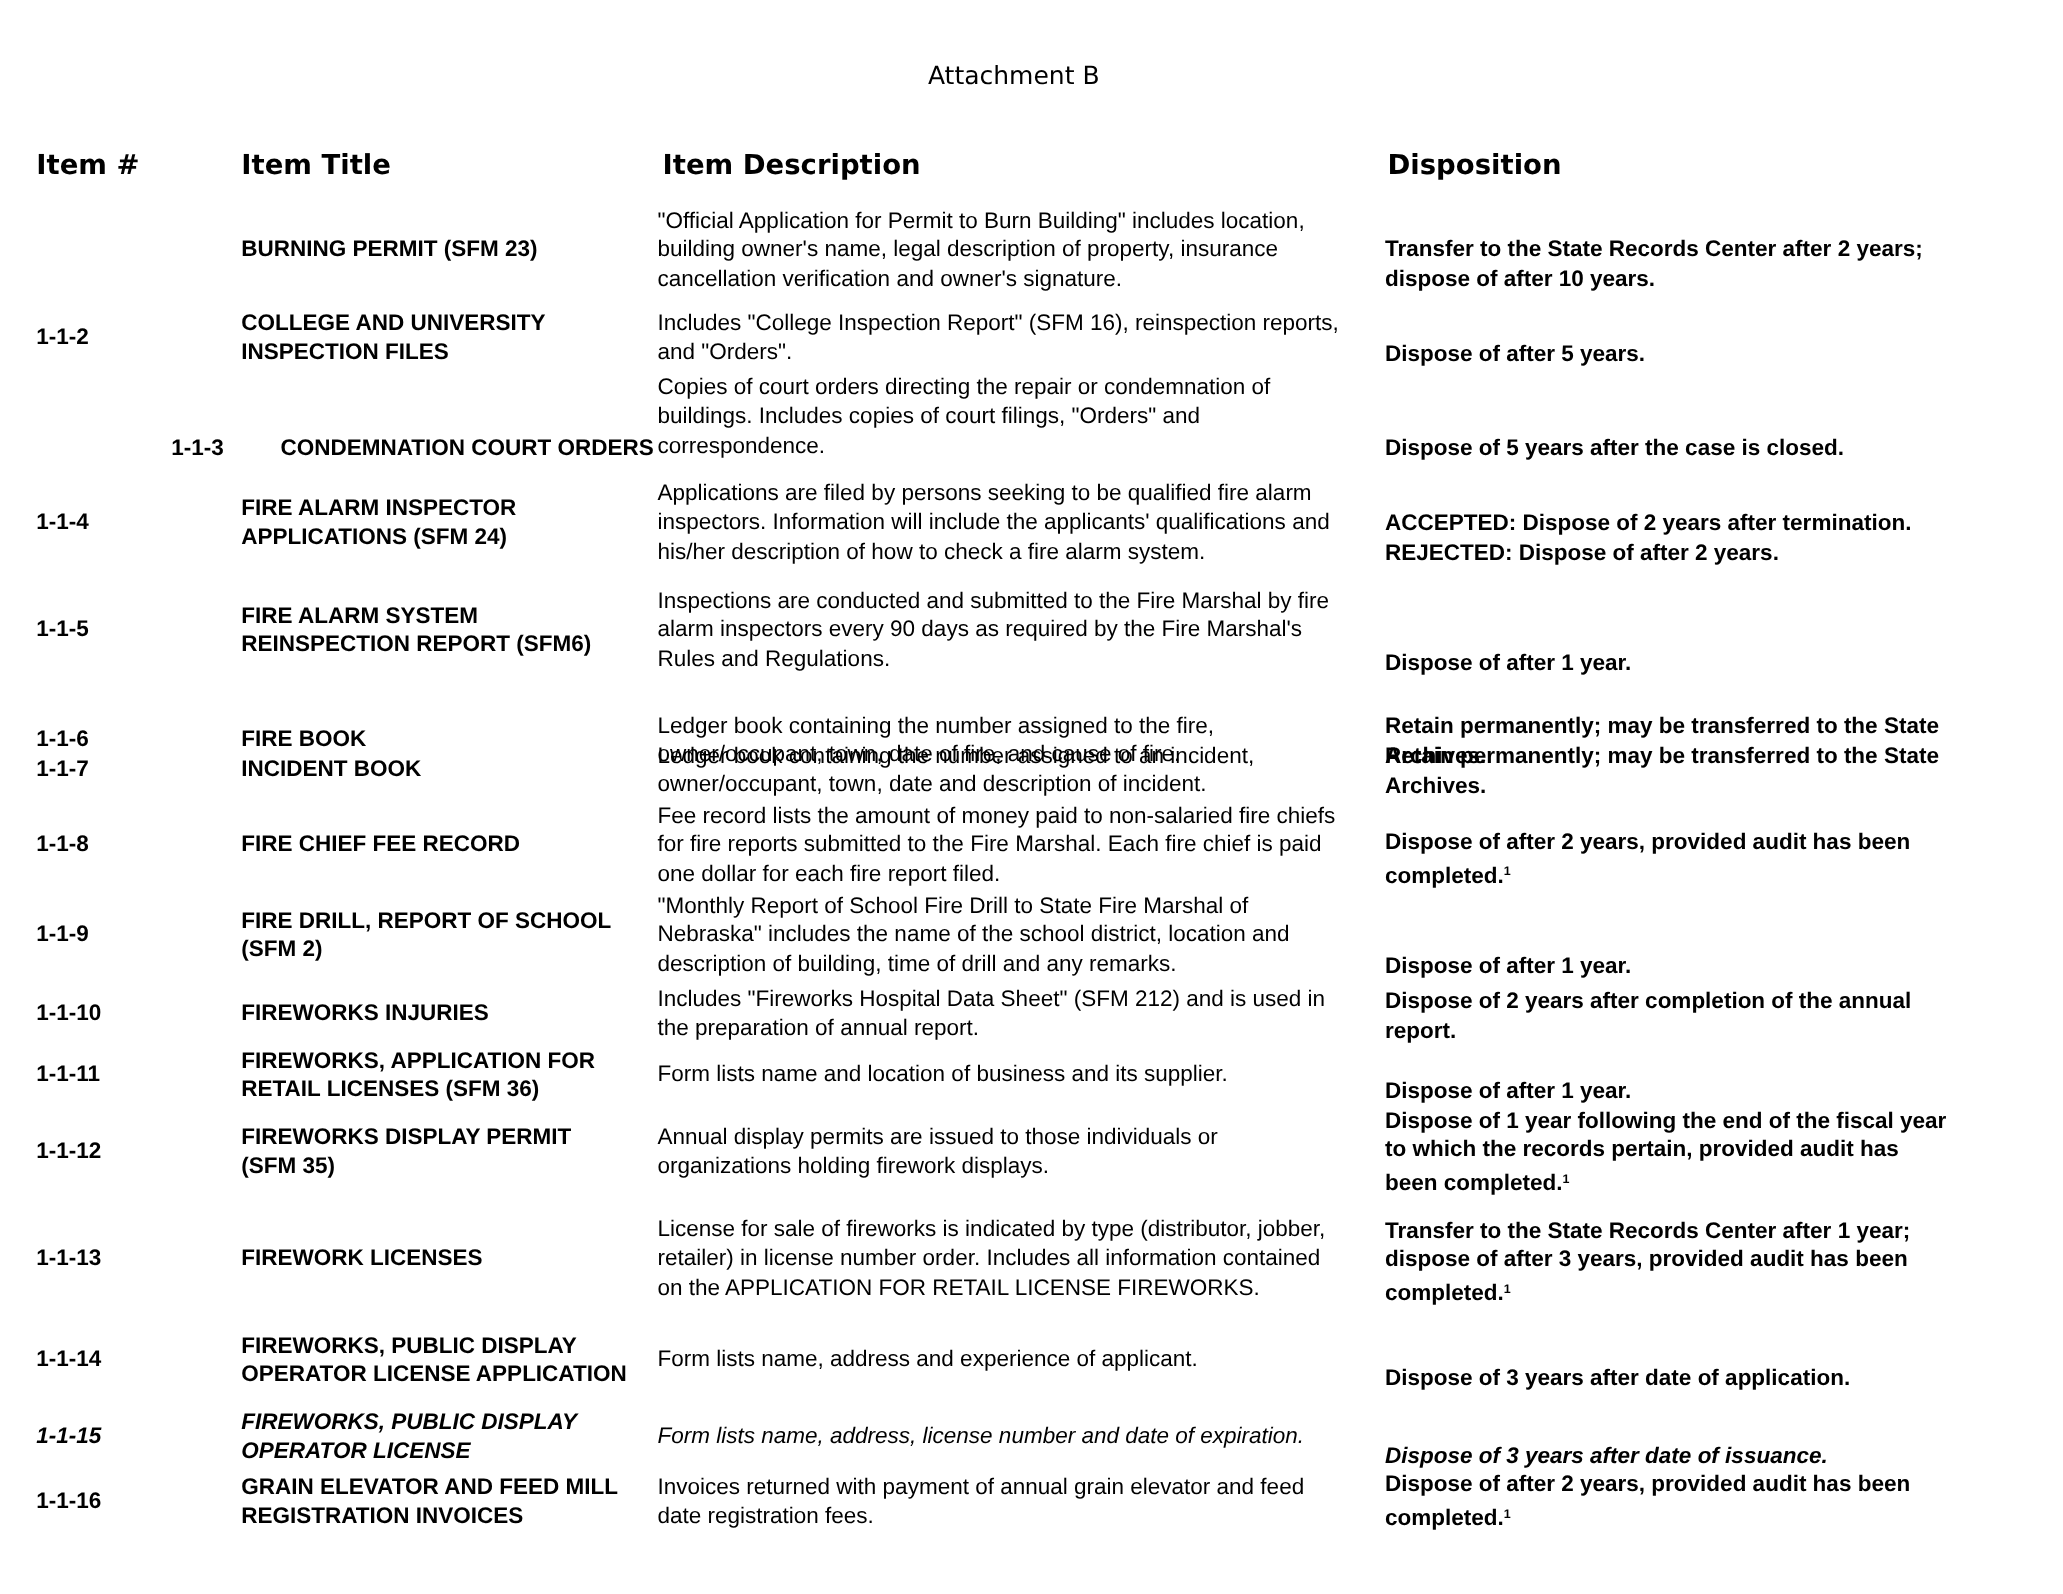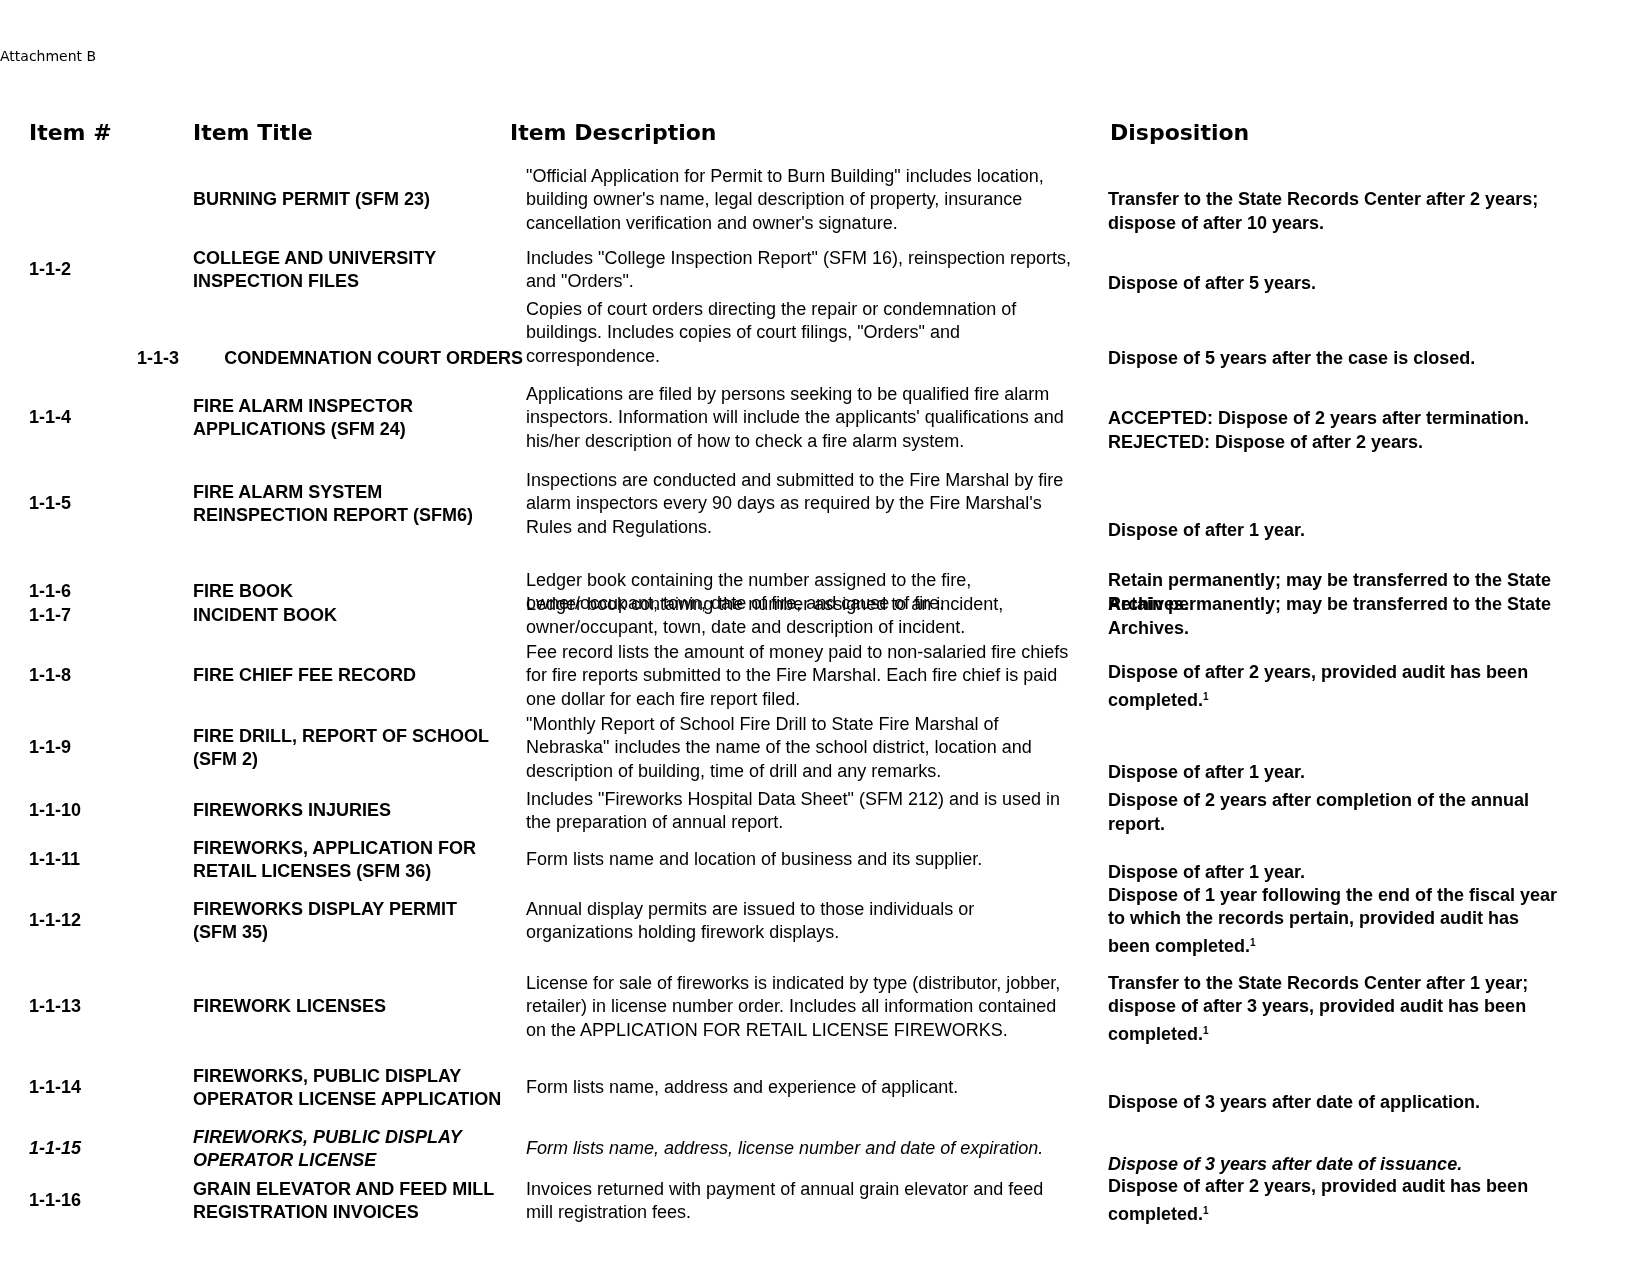--- a/index.html
+++ b/index.html
@@ -1,36 +1,36 @@
 <!DOCTYPE html>
 <html><head>
   <meta charset="utf-8">
   <style>
     html, body { margin: 0; padding: 0; background: #ffffff; }
     body { width: 1650px; height: 1275px; position: relative; overflow: hidden; color: #000; font-family: "Liberation Sans", sans-serif; }
-    .page-title { position: absolute; top: 48px; left: 0; width: 1622px; text-align: left; font-family: "DejaVu Sans", sans-serif; font-size: 14px; font-weight: normal; }
+    .page-title { position: absolute; top: 48px; left: 0; width: 1622px; text-align: center; font-family: "DejaVu Sans", sans-serif; font-size: 20px; font-weight: normal; }
     .hdr { position: absolute; top: 120px; font-family: "DejaVu Sans", sans-serif; font-weight: bold; font-size: 22px; }
     .row { position: absolute; left: 0; width: 1650px; }
     .cell { position: absolute; top: 0; height: 100%; display: flex; align-items: center; font-size: 18px; line-height: 23.5px; }
     .c-num { left: 29px; width: 150px; font-weight: bold; }
     .c-title { left: 193px; width: 330px; font-weight: bold; }
     .c-desc { left: 526px; width: 578px; font-weight: normal; }
     .c-disp { left: 1108px; width: 480px; font-weight: bold; align-items: flex-end; }
     .cell span { display: block; white-space: pre-line; }
     .bottom { align-items: flex-end; justify-content: flex-end; }
     sup { font-size: 10px; vertical-align: 6px; }
   </style>
 </head>
 <body>
 
 <div class="page-title">Attachment B</div>
 
 <div class="hdr" style="left:29px;">Item #</div>
 <div class="hdr" style="left:193px;">Item Title</div>
-<div class="hdr" style="left:510px;">Item Description</div>
+<div class="hdr" style="left:530px;">Item Description</div>
 <div class="hdr" style="left:1110px;">Disposition</div>
 
 <div id="rows">
     <div class="row" style="top: 165px; height: 70px;">
       <div class="cell c-title">
         <span>BURNING PERMIT (SFM 23)</span>
       </div>
       <div class="cell c-desc">
         <span>"Official Application for Permit to Burn Building" includes location,
 building owner's name, legal description of property, insurance
@@ -274,20 +274,20 @@
     <div class="row" style="top: 1176px; height: 50px;">
       <div class="cell c-num">
         <span>1-1-16</span>
       </div>
       <div class="cell c-title">
         <span>GRAIN ELEVATOR AND FEED MILL
 REGISTRATION INVOICES</span>
       </div>
       <div class="cell c-desc">
         <span>Invoices returned with payment of annual grain elevator and feed
-mill registration fees.</span>
+date registration fees.</span>
       </div>
       <div class="cell c-disp">
         <span>Dispose of after 2 years, provided audit has been
 completed.<sup>1</sup></span>
       </div>
     </div>
   </div>
 
 </body></html>

